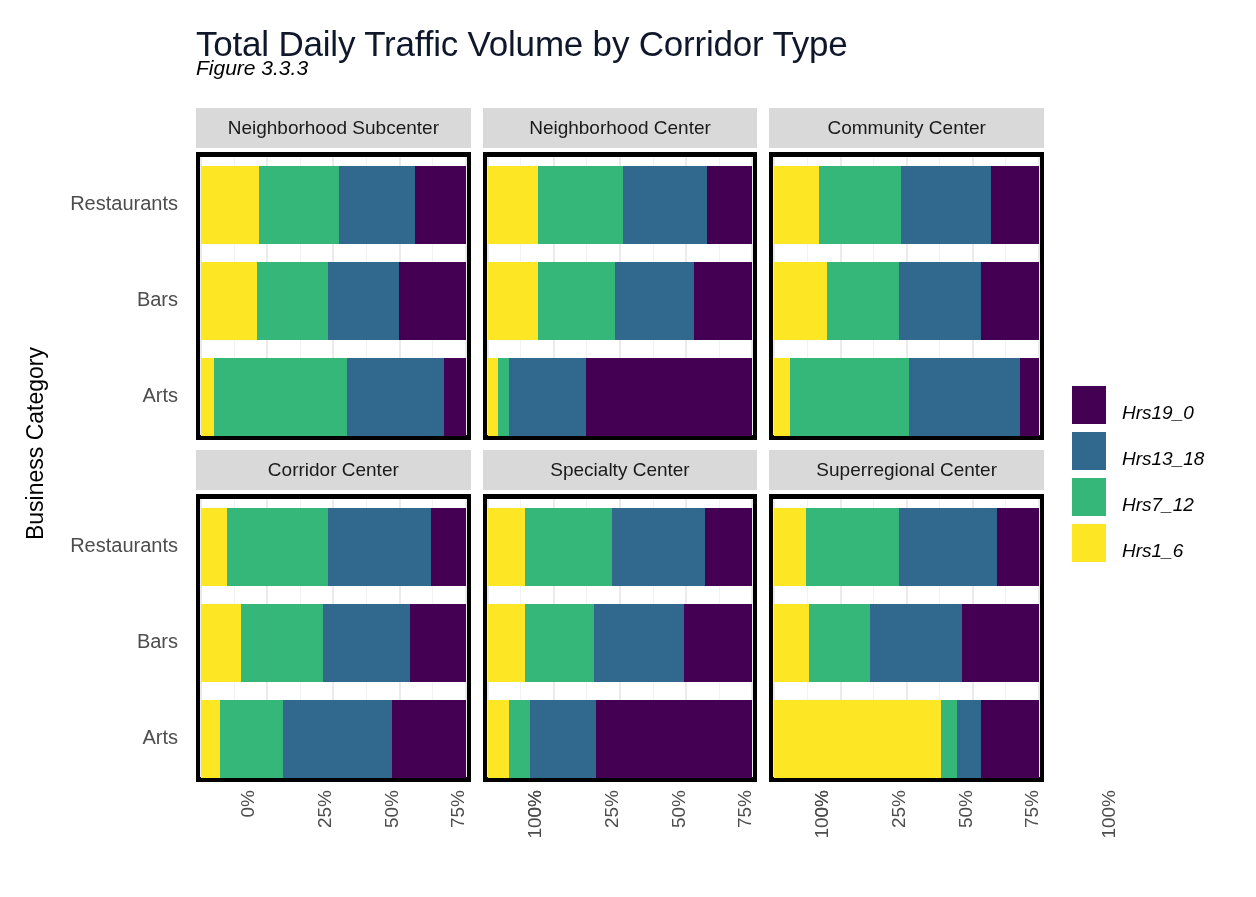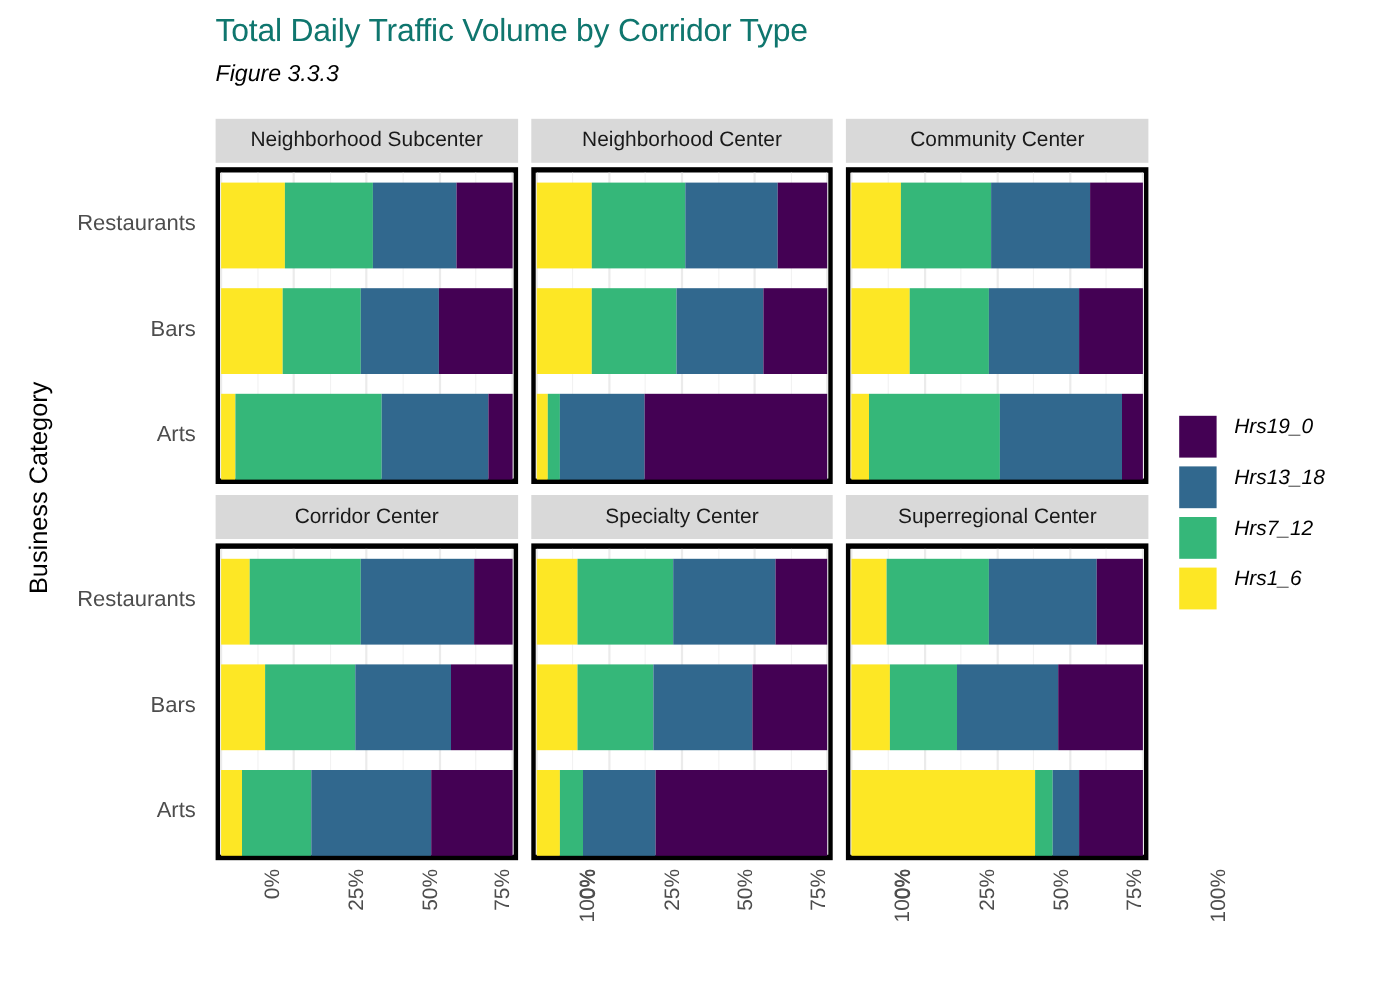--- a/index.html
+++ b/index.html
@@ -15,23 +15,23 @@
     position: relative;
     width: 1256px;
     height: 897px;
     background: #ffffff;
   }
 
   
   .chart-title {
     position: absolute;
     left: 196px;
-    top: 12px;
-    font-size: 29px;
-    color: #0f766e;
+    top: 24px;
+    font-size: 35px;
+    color: #0f172a;
     white-space: nowrap;
     letter-spacing: -0.2px;
   }
   .chart-subtitle {
     position: absolute;
     left: 196px;
     top: 56px;
     font-size: 21px;
     font-style: italic;
     color: #000000;
@@ -182,21 +182,21 @@
 
   
   .legend {
     position: absolute;
     left: 1072px;
     top: 378px;
     width: 180px;
   }
   .legend-item {
     display: flex;
-    align-items: flex-start;
+    align-items: flex-end;
     height: 46px;
   }
   .legend-swatch {
     width: 34px;
     height: 38px;
     flex: 0 0 auto;
   }
   .legend-label {
     margin-left: 16px;
     font-size: 19px;

